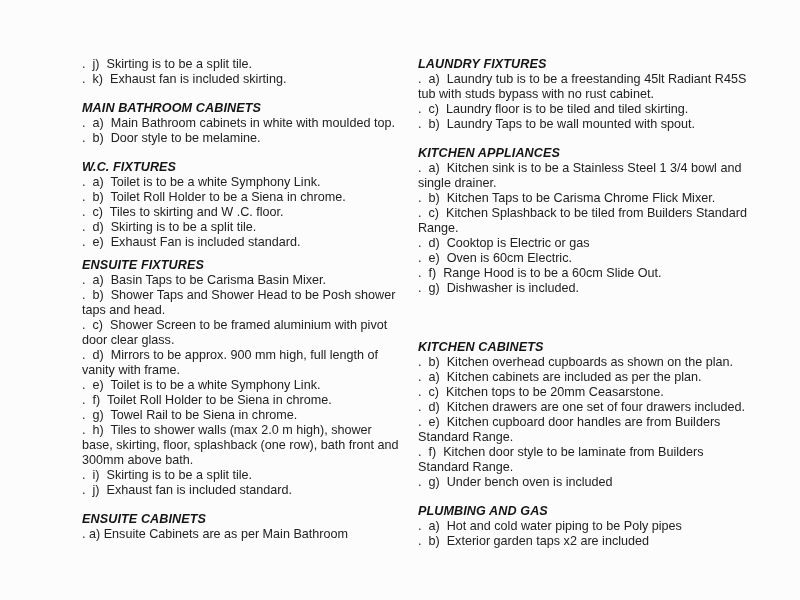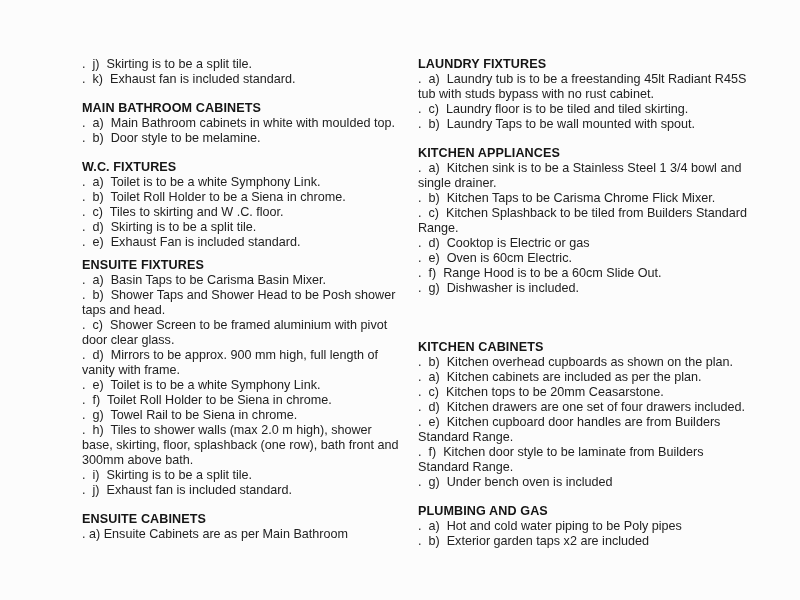--- a/index.html
+++ b/index.html
@@ -26,39 +26,40 @@
   section + section { margin-top: 14px; }
   section.flush { margin-top: 8px; }
   section.big-gap { margin-top: 44px; }
   .title {
     margin: 0;
     font-size: 12.6px;
     line-height: 15px;
     font-weight: 700;
     color: #151515;
     letter-spacing: 0.1px;
+    font-style: italic;
   }
   .item {
     margin: 0;
     font-size: 12.6px;
     line-height: 15px;
     white-space: pre-wrap;
     color: #222222;
   }
 </style>
 </head>
 <body>
 
 <div class="page">
 
   <div class="col col-left">
 
     <section>
       <p class="item">.  j)  Skirting is to be a split tile.</p>
-      <p class="item">.  k)  Exhaust fan is included standard.</p>
+      <p class="item">.  k)  Exhaust fan is included skirting.</p>
     </section>
 
     <section>
       <h2 class="title">MAIN BATHROOM CABINETS</h2>
       <p class="item">.  a)  Main Bathroom cabinets in white with moulded top.</p>
       <p class="item">.  b)  Door style to be melamine.</p>
     </section>
 
     <section>
       <h2 class="title">W.C. FIXTURES</h2>

